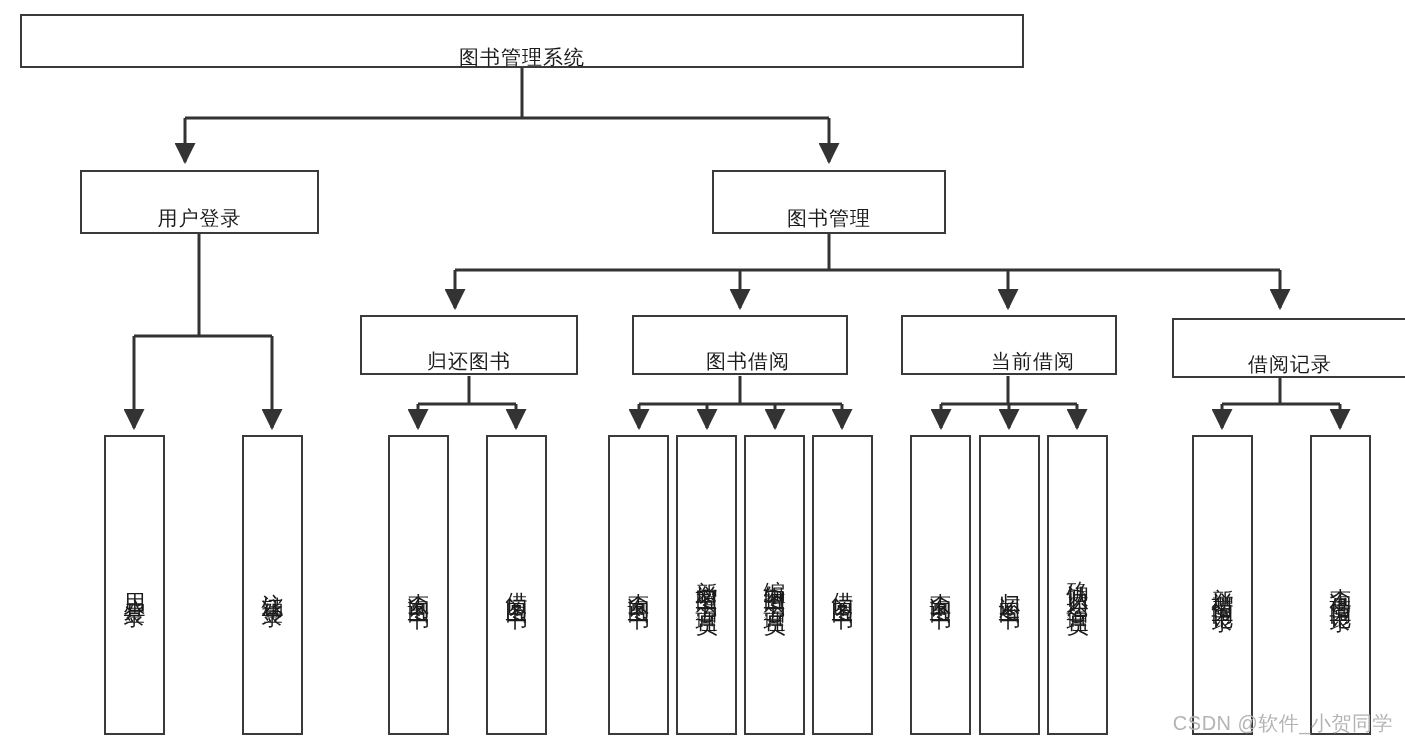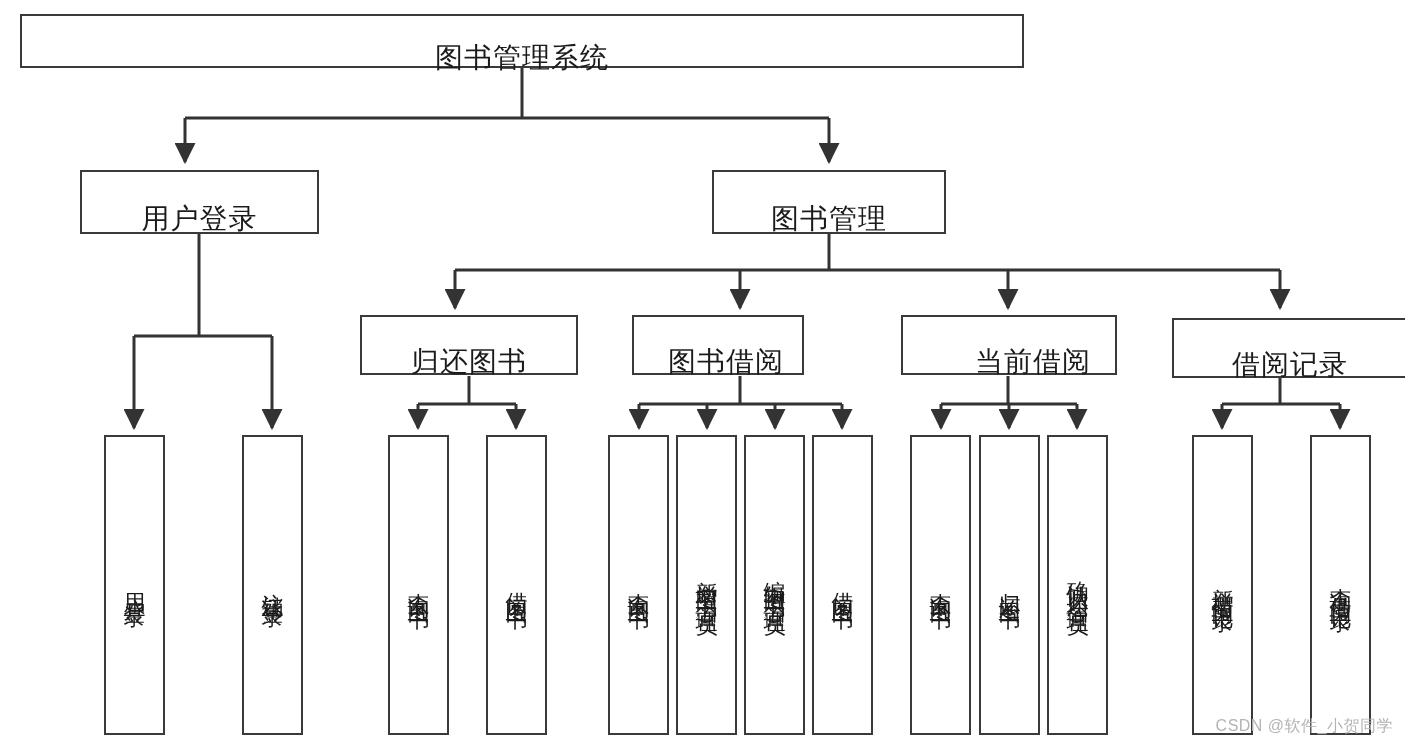--- a/index.html
+++ b/index.html
@@ -36,41 +36,41 @@
     color: #1b1b1b;
     z-index: 2;
   }
   .node-label {
     display: block;
     text-align: center;
     line-height: 1.18;
     white-space: pre;
   }
   .node.horizontal .node-label {
-    font-size: 28px;
+    font-size: 20px;
     letter-spacing: 1px;
     margin-top: 33px;
   }
   .node.vertical {
     align-items: center;
     justify-content: center;
   }
   .node.vertical .node-label {
     writing-mode: vertical-rl;
     text-orientation: upright;
     font-size: 22px;
     letter-spacing: 5px;
     line-height: 1;
     white-space: nowrap;
   }
   .watermark {
     position: absolute;
     right: 12px;
     bottom: 10px;
-    font-size: 16px;
+    font-size: 20px;
     color: #b4b4b4;
     letter-spacing: 0.5px;
     z-index: 5;
     pointer-events: none;
     white-space: nowrap;
   }
 </style>
 </head>
 <body>
 
@@ -133,21 +133,21 @@
   <div class="node horizontal" style="left:80px; top:170px; width:239px; height:64px;">
     <span class="node-label">用户登录</span>
   </div>
   <div class="node horizontal" style="left:712px; top:170px; width:234px; height:64px;align-items:center;">
     <span class="node-label">图书管理</span>
   </div>
 
   <div class="node horizontal" style="left:360px; top:315px; width:218px; height:60px;">
     <span class="node-label">归还图书</span>
   </div>
-  <div class="node horizontal" style="left:632px; top:315px; width:172px; height:60px;padding-left:16px;">
+  <div class="node horizontal" style="left:632px; top:315px; width:216px; height:60px;padding-left:16px;">
     <span class="node-label">图书借阅</span>
   </div>
   <div class="node horizontal" style="left:901px; top:315px; width:216px; height:60px;padding-left:48px;">
     <span class="node-label">当前借阅</span>
   </div>
   <div class="node horizontal" style="left:1172px; top:318px; width:236px; height:60px;">
     <span class="node-label">借阅记录</span>
   </div>
 
   <div class="node vertical" style="left:104px; top:435px; width:61px; height:300px;">

